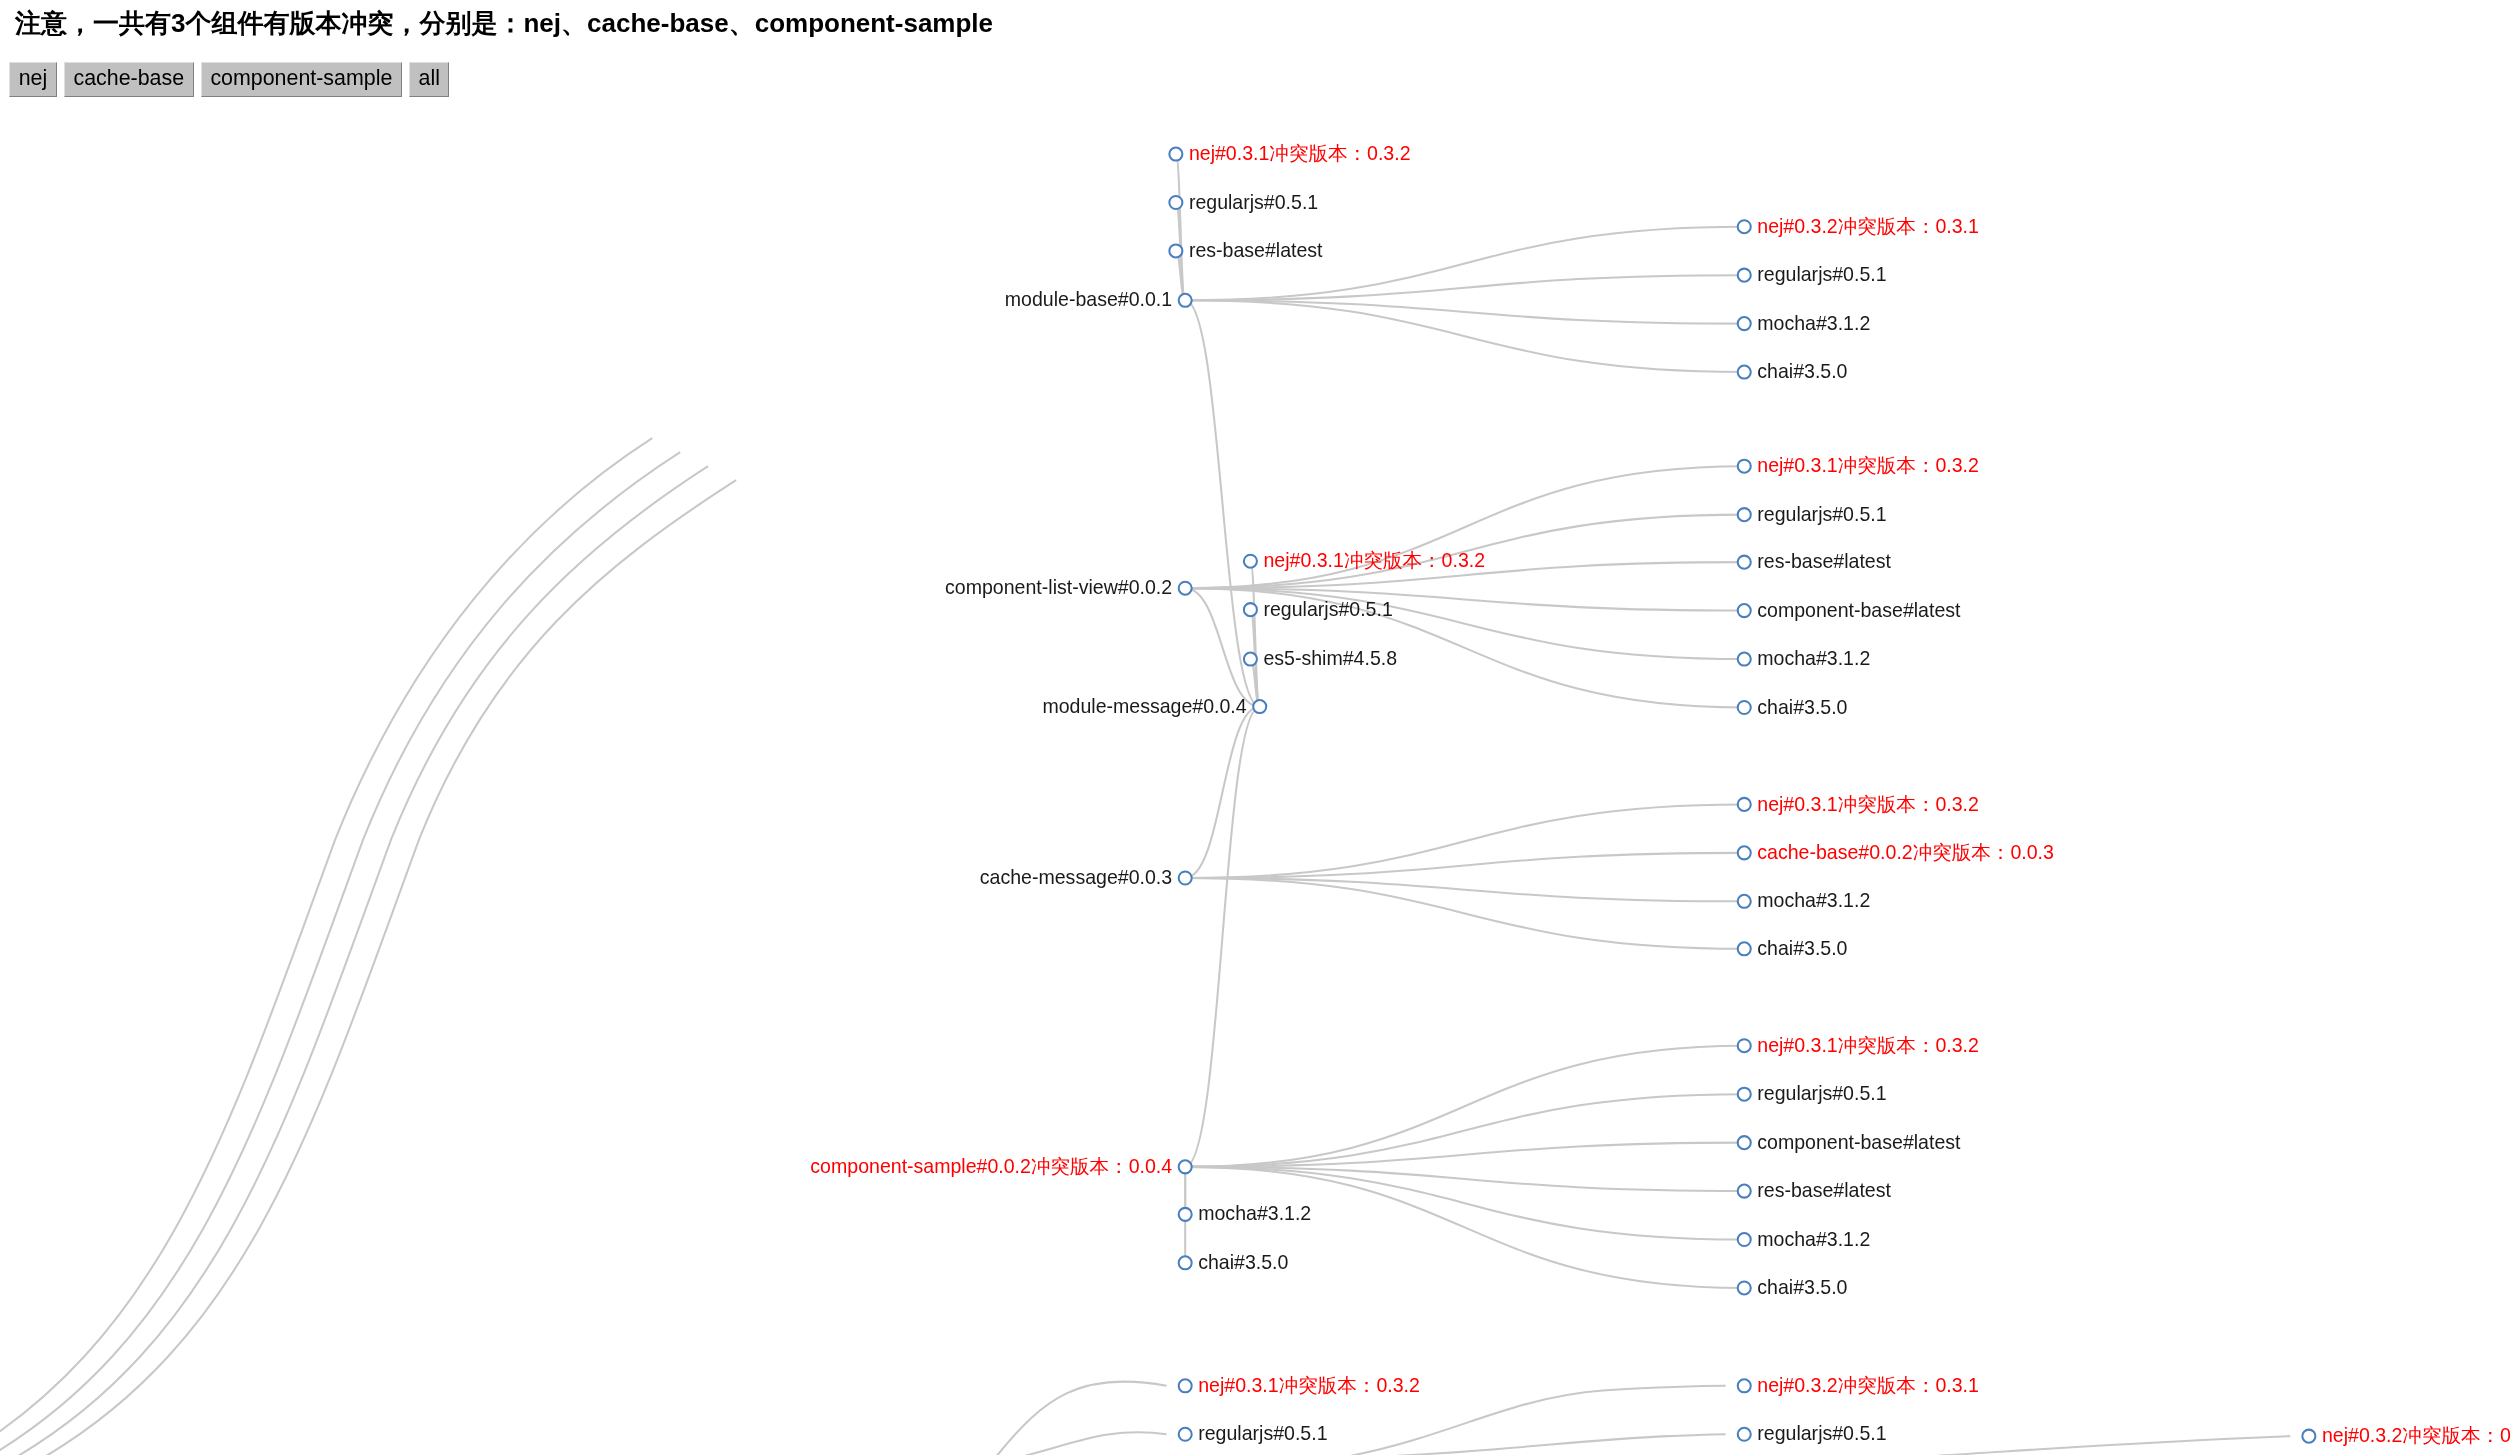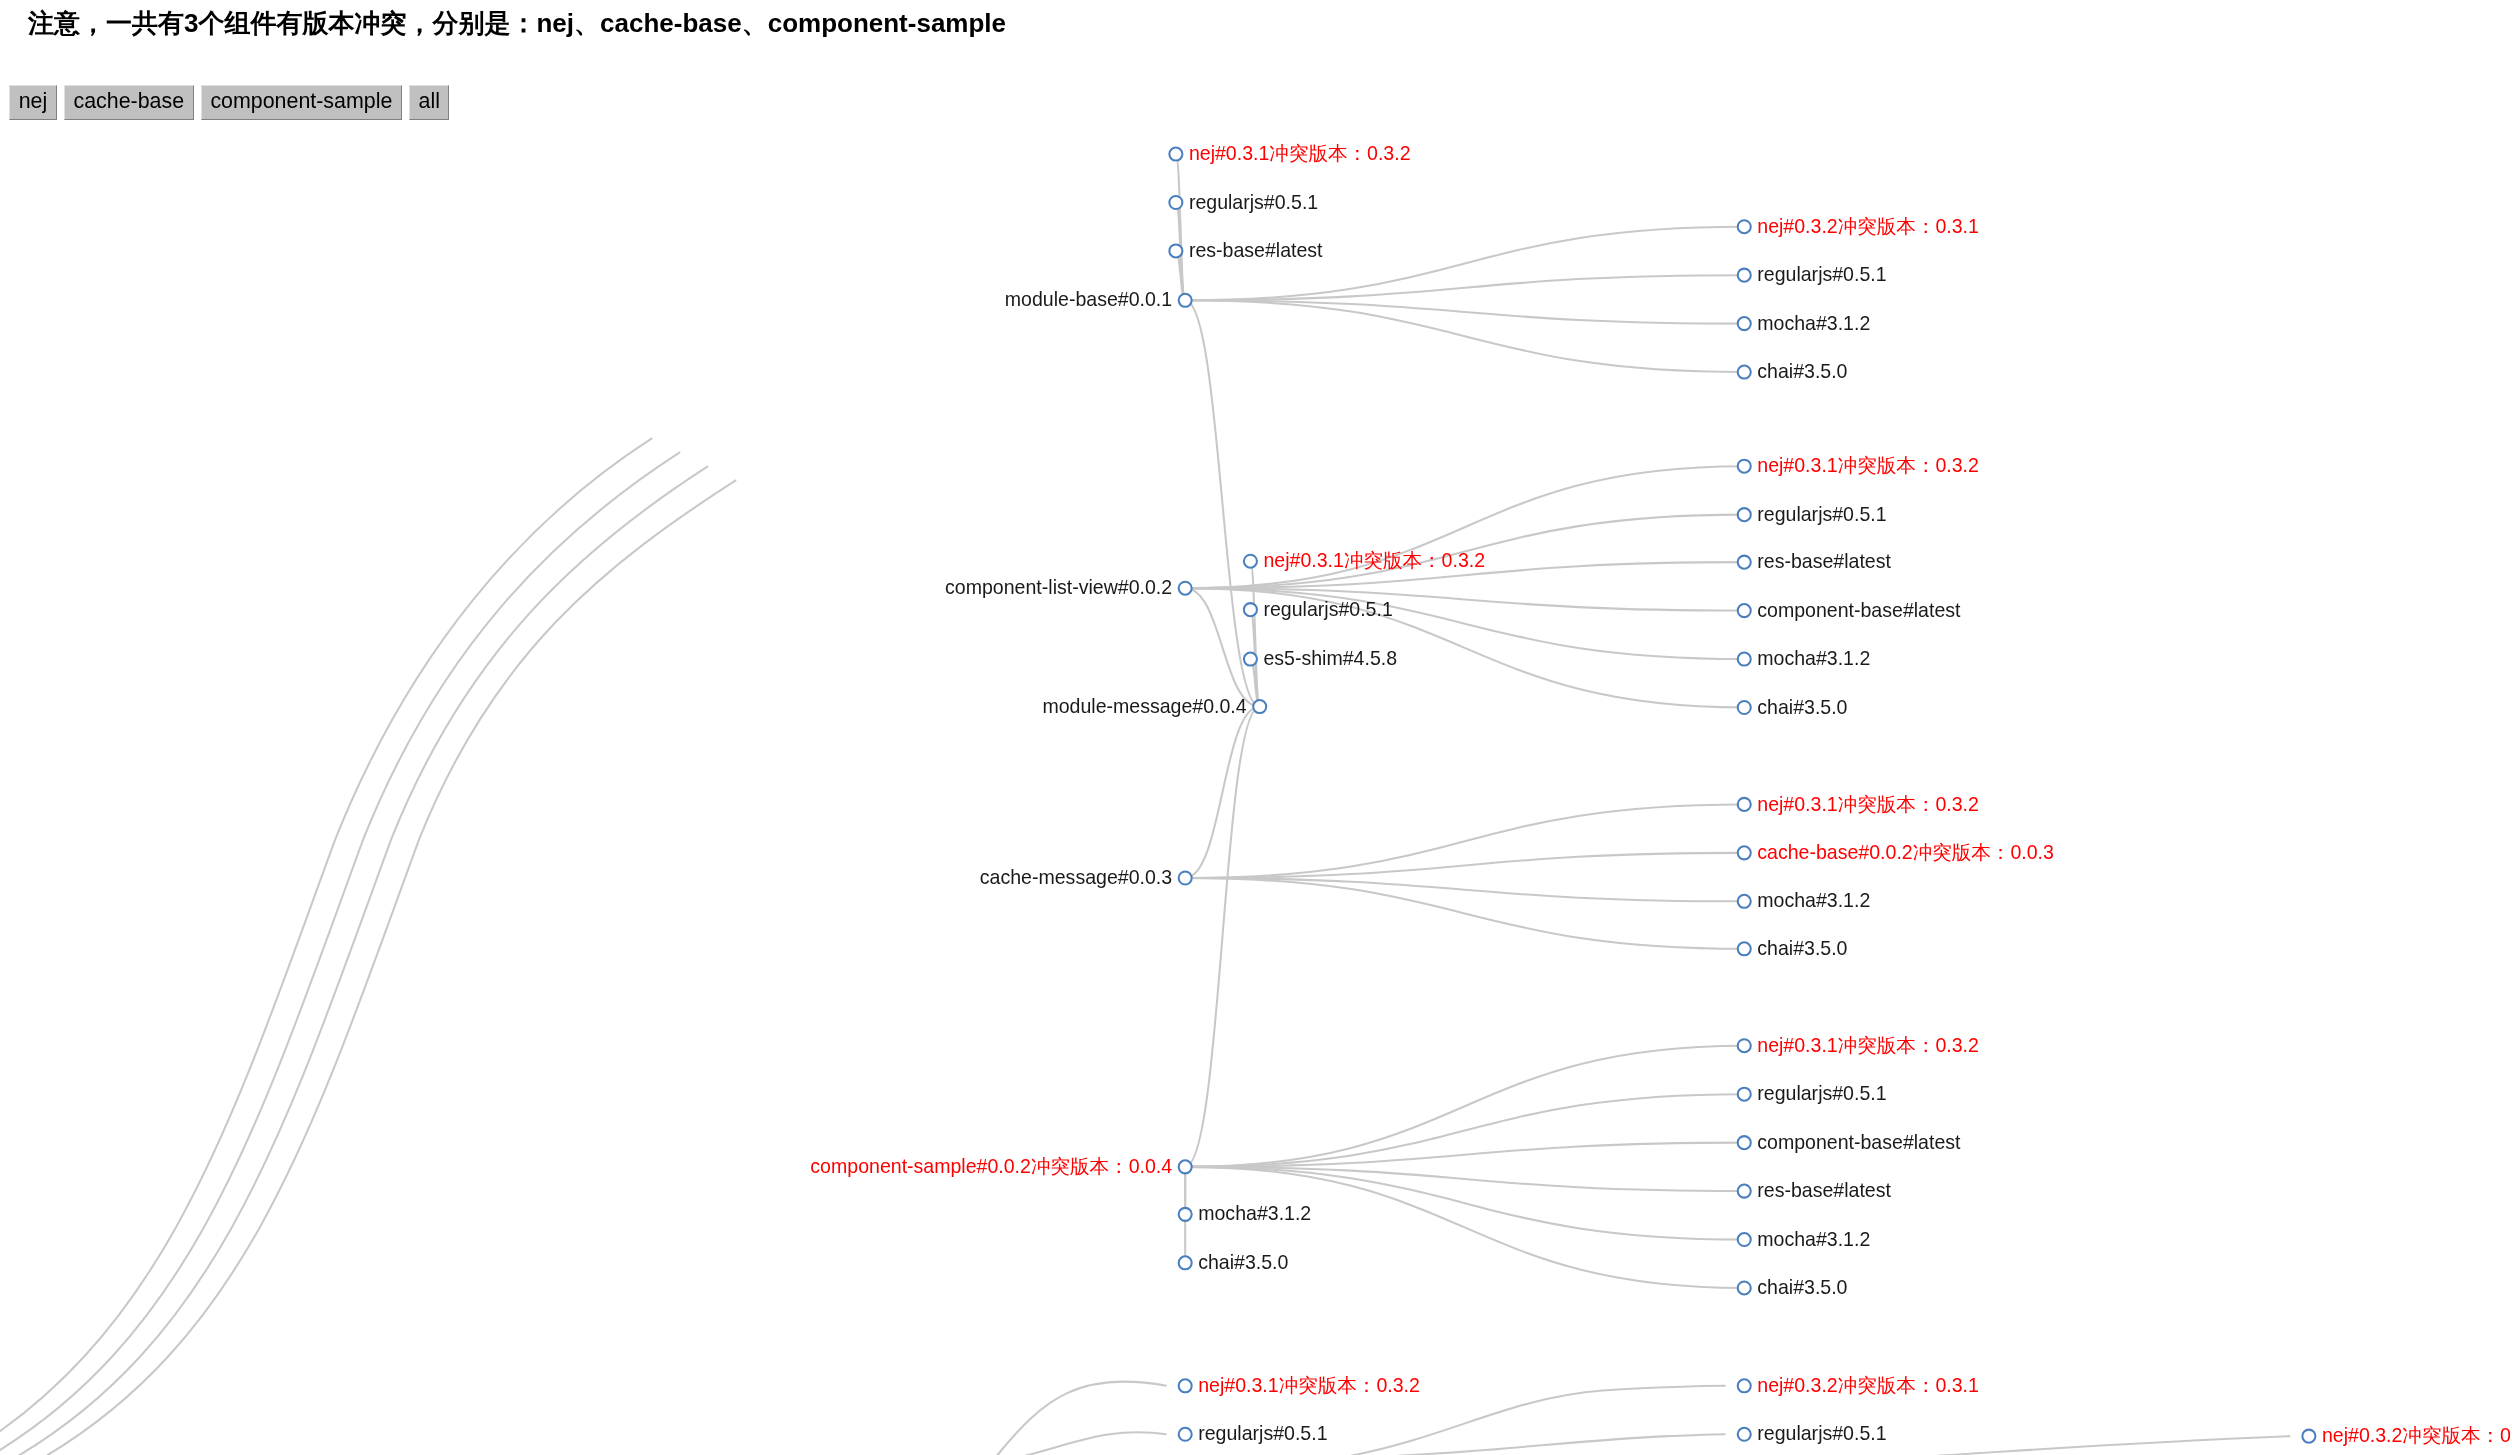--- a/index.html
+++ b/index.html
@@ -9,32 +9,32 @@
   }
   body {
     width: 2512px;
     height: 1456px;
     overflow: hidden;
     font-family: "Liberation Sans", sans-serif;
     position: relative;
   }
   #notice {
     position: absolute;
-    left: 28px;
+    left: 15px;
     top: 5.6px;
     font-size: 26px;
     font-weight: 700;
     color: #000000;
     white-space: nowrap;
     letter-spacing: 0px;
   }
   #toolbar {
     position: absolute;
     left: 9.3px;
-    top: 85px;
+    top: 62px;
     display: flex;
     gap: 7.5px;
     align-items: flex-start;
   }
   .tool-btn {
     font-family: "Liberation Sans", sans-serif;
     font-size: 21.4px;
     line-height: 1;
     padding: 4.7px 8.4px 6.5px 8.4px;
     background: #c0c0c0;

